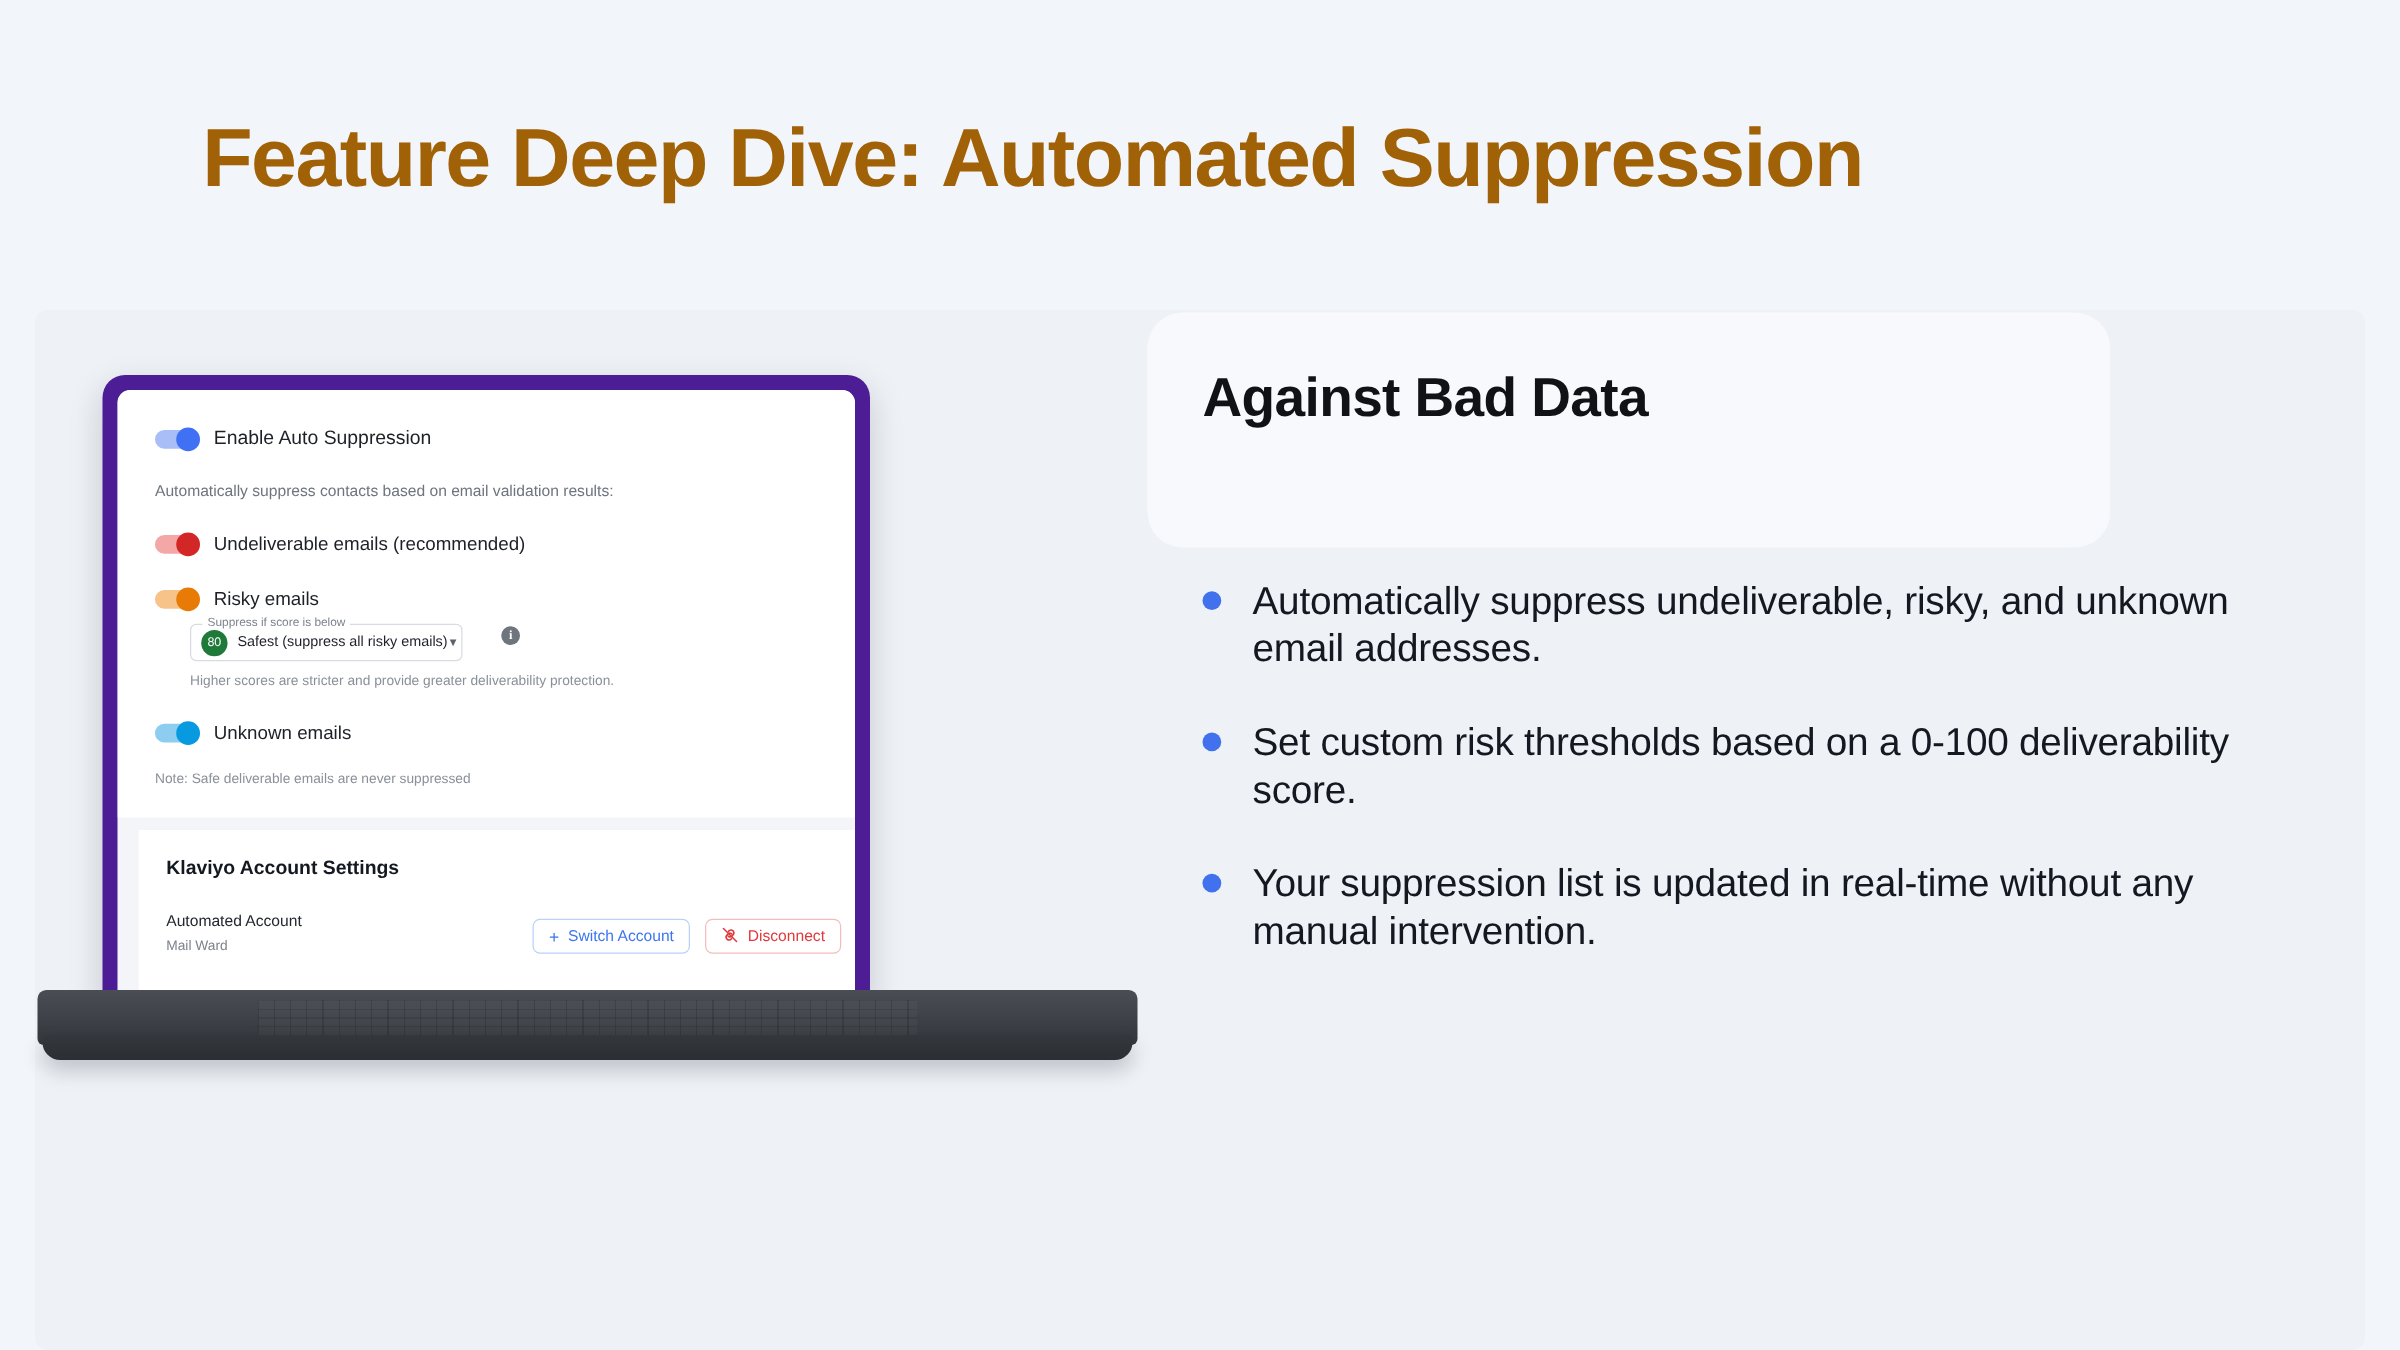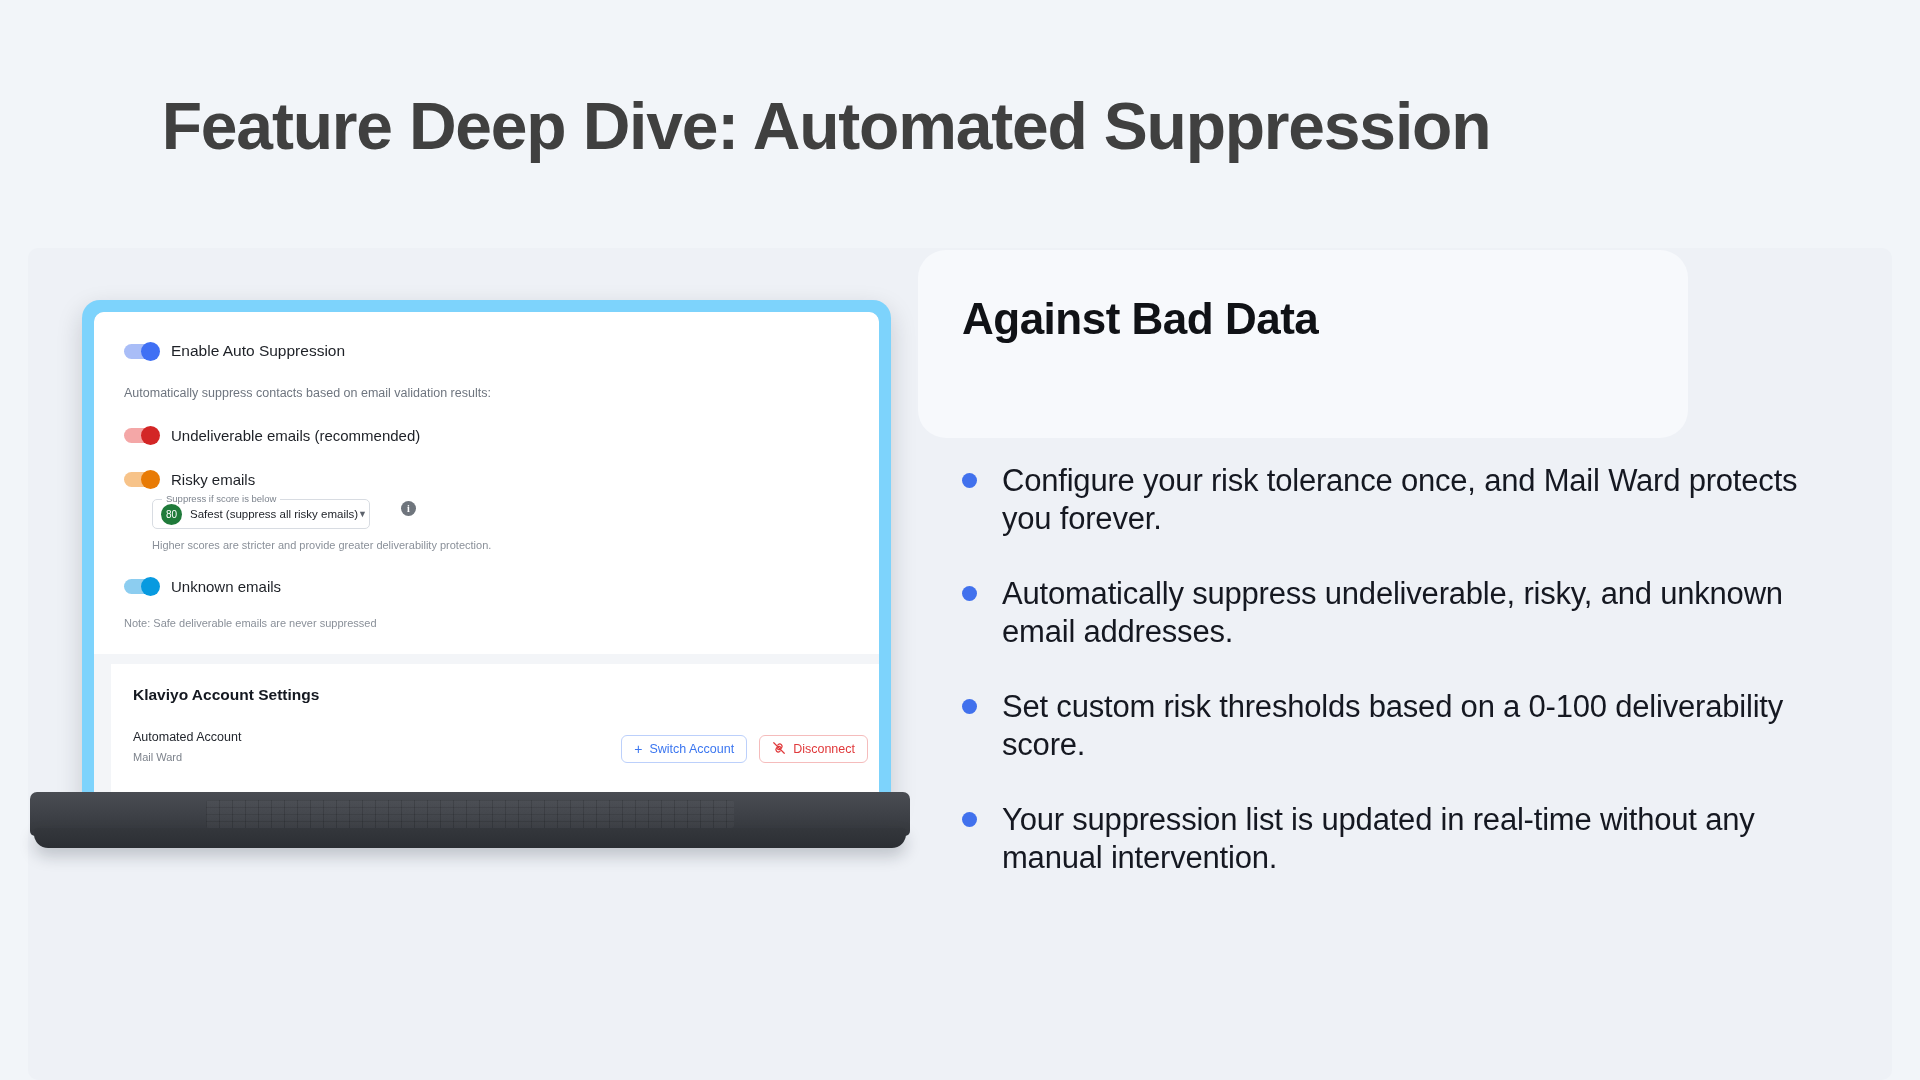--- a/index.html
+++ b/index.html
@@ -15,28 +15,28 @@
   .bg-panel{
     position:absolute; left:28px; top:248px; width:1864px; height:832px;
     background:#eef1f6; border-radius:10px;
   }
 
   
   .title{
     position:absolute; left:0; top:88px; width:1652px;
     text-align:center;
     font-size:66px; font-weight:bold; letter-spacing:-1.2px;
-    color:#404040; white-space:nowrap;
+    color:#a16207; white-space:nowrap;
   }
 
   
   .laptop{ position:absolute; left:30px; top:300px; width:880px; height:580px; }
   .lid{
-    position:absolute; left:52px; top:0; width:809px; height:506px;
-    background:#7dd3fc; border-radius:18px 18px 6px 6px;
+    position:absolute; left:52px; top:0; width:614px; height:506px;
+    background:#4c1d95; border-radius:18px 18px 6px 6px;
     padding:12px 12px 10px 12px;
     box-shadow:0 10px 26px rgba(20,26,40,.18);
   }
   .screen{
     width:100%; height:100%;
     background:#f3f5f8; border-radius:10px 10px 2px 2px;
     overflow:hidden; position:relative;
   }
   .base{
     position:absolute; left:0; top:492px; width:880px; height:44px;
@@ -256,24 +256,20 @@
   <div class="rightcol">
     <div class="head-card"></div>
 
     <div class="subhead">
       <div>Against Bad Data</div>
     </div>
 
     <div class="bullets">
       <div class="bullet">
         <span class="dot"></span>
-        <span class="btext">Configure your risk tolerance once, and Mail Ward protects you forever.</span>
-      </div>
-      <div class="bullet">
-        <span class="dot"></span>
         <span class="btext">Automatically suppress undeliverable, risky, and unknown email addresses.</span>
       </div>
       <div class="bullet">
         <span class="dot"></span>
         <span class="btext">Set custom risk thresholds based on a 0-100 deliverability score.</span>
       </div>
       <div class="bullet">
         <span class="dot"></span>
         <span class="btext">Your suppression list is updated in real-time without any manual intervention.</span>
       </div>

